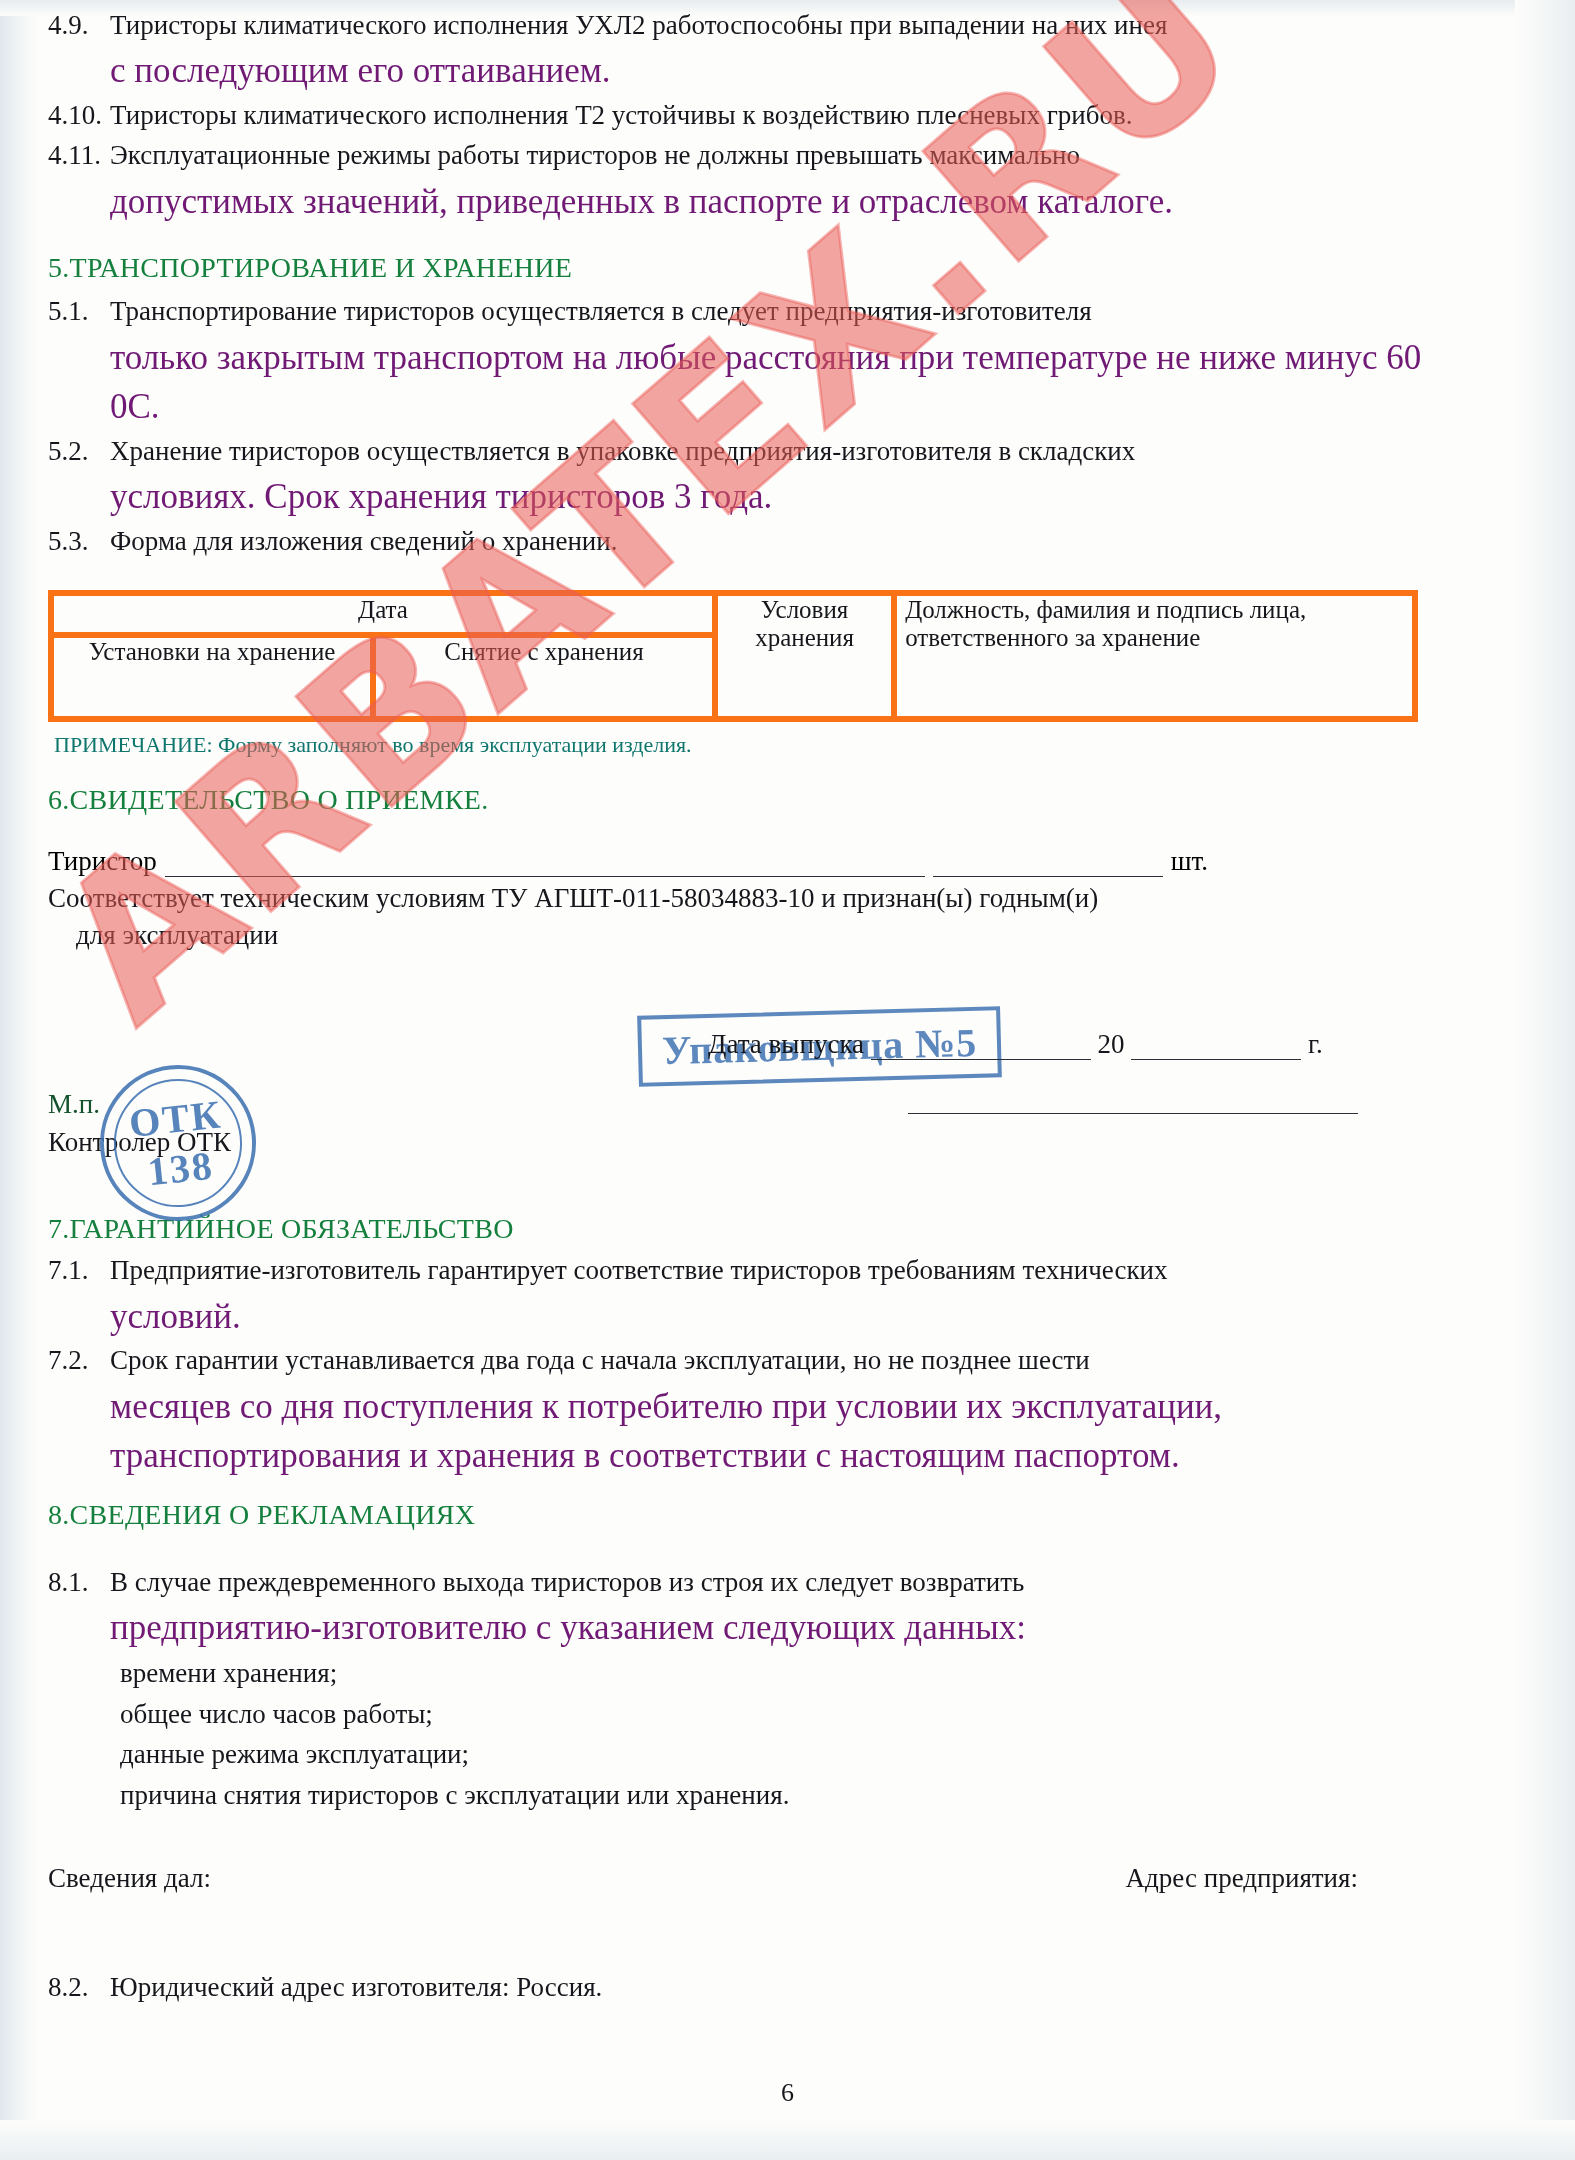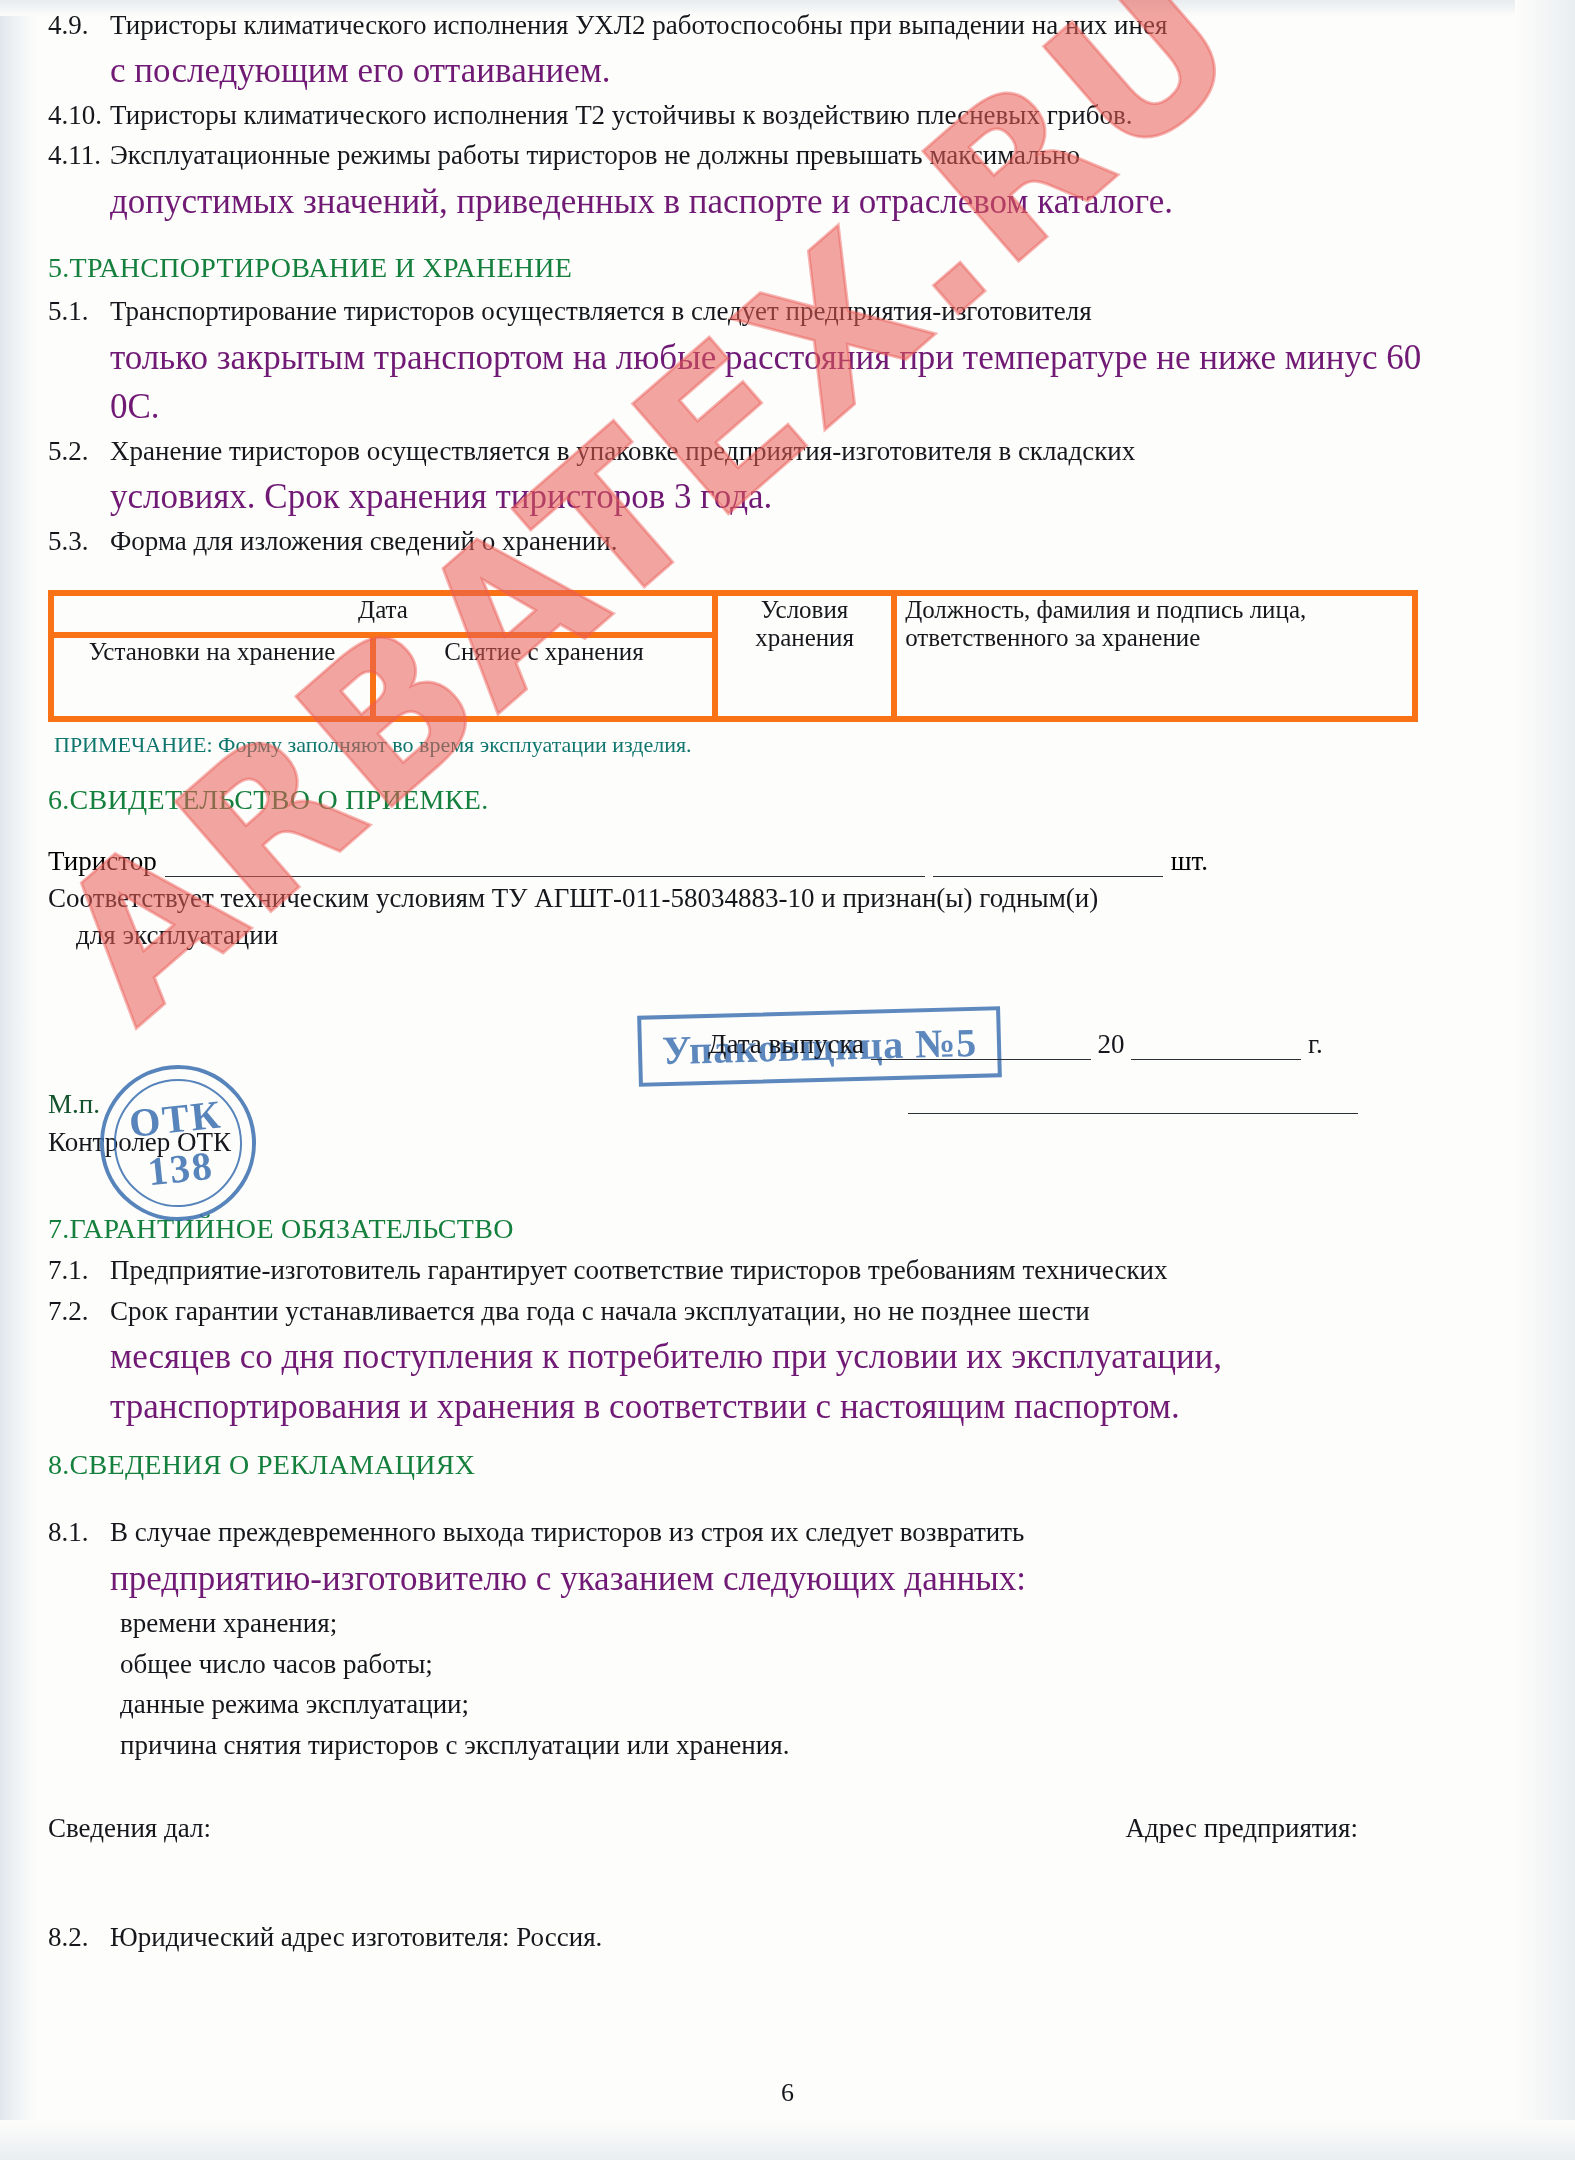--- a/index.html
+++ b/index.html
@@ -365,20 +365,21 @@
 
       <div class="sig-line"></div>
     </div>
 
     <h2 class="section tight">7.ГАРАНТИЙНОЕ ОБЯЗАТЕЛЬСТВО</h2>
 
     <div class="para justify">
       <span class="num">7.1.</span>
       <span class="txt">Предприятие-изготовитель гарантирует соответствие тиристоров требованиям технических</span>
     </div>
+    <div class="indent-cont">условий.</div>
 
     <div class="para justify">
       <span class="num">7.2.</span>
       <span class="txt">Срок гарантии устанавливается два года с начала эксплуатации, но не позднее шести</span>
     </div>
     <div class="indent-cont">месяцев со дня поступления к потребителю при условии их  эксплуатации,</div>
     <div class="indent-cont">транспортирования и хранения в соответствии с настоящим паспортом.</div>
 
     <h2 class="section tight">8.СВЕДЕНИЯ О РЕКЛАМАЦИЯХ</h2>
 

